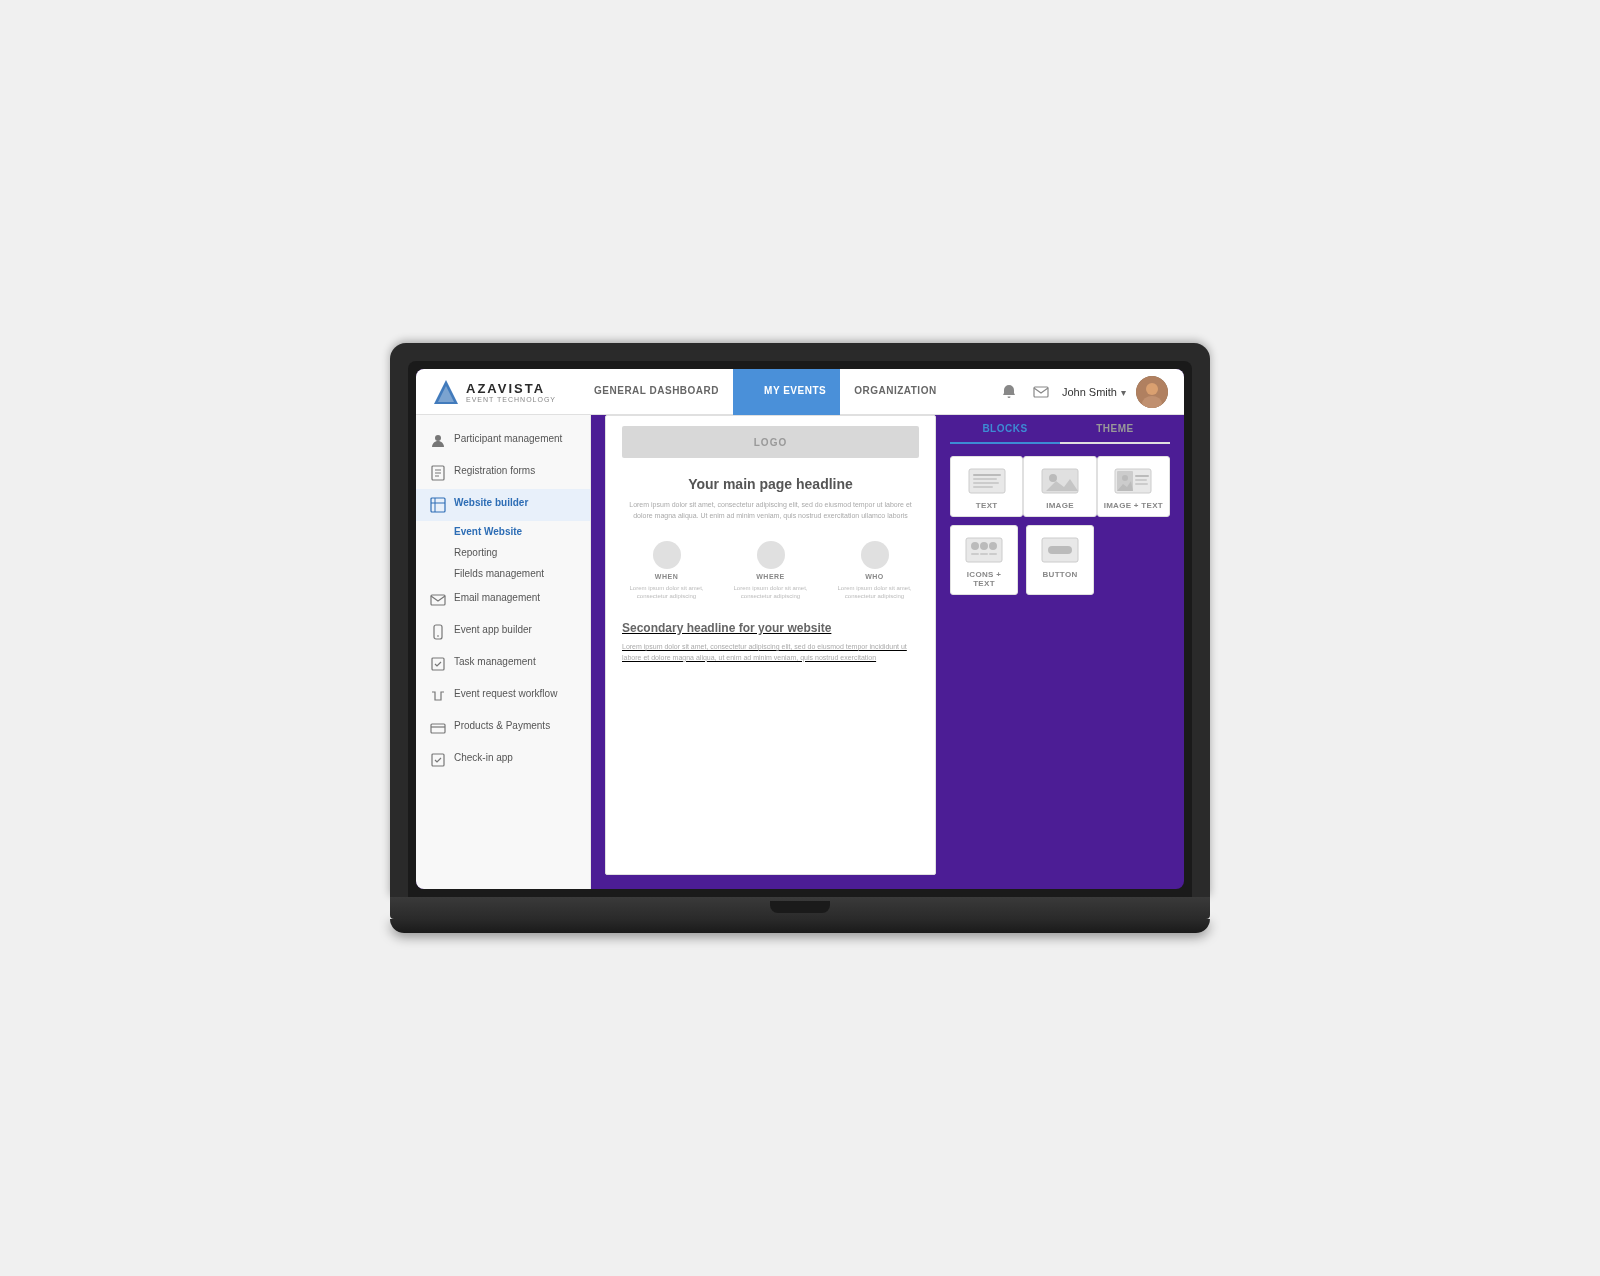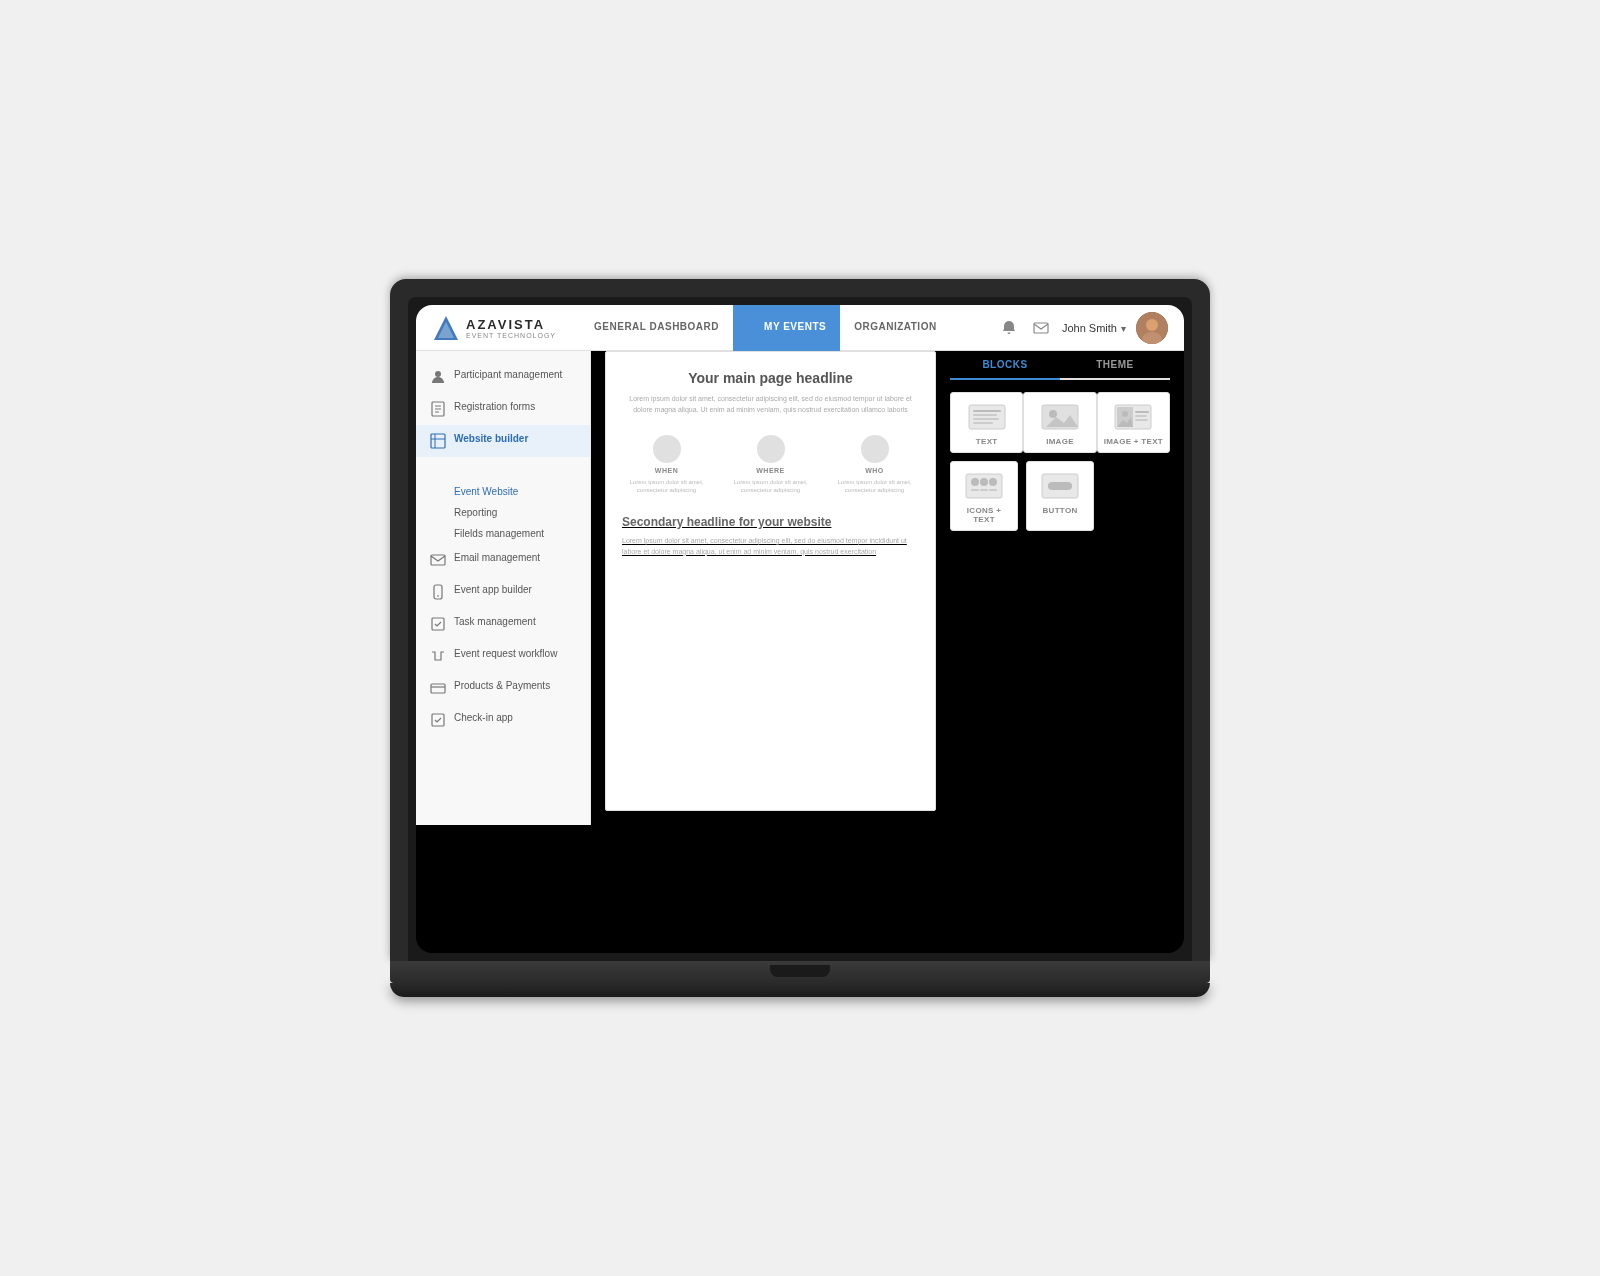--- a/index.html
+++ b/index.html
@@ -22,25 +22,25 @@
       border-radius: 16px 16px 0 0;
       padding: 18px 18px 0 18px;
       box-shadow: 0 -2px 8px rgba(0,0,0,0.3);
     }
     .laptop-screen-bezel {
       background: #1a1a1a;
       border-radius: 8px 8px 0 0;
       padding: 8px;
     }
     .laptop-screen {
-      background: #000000;
-      border-radius: 16px;
+      background: #4c1d95;
+      border-radius: 8px;
       overflow: hidden;
       width: 100%;
-      height: 648px;
+      height: 520px;
       position: relative;
     }
     .laptop-base {
       background: linear-gradient(to bottom, #3a3a3a, #2a2a2a);
       height: 22px;
       border-radius: 0 0 4px 4px;
       position: relative;
     }
     .laptop-base::after {
       content: '';
@@ -209,22 +209,21 @@
     }
     .sidebar-sub-item {
       display: block;
       padding: 5px 14px 5px 0;
       font-size: 10px;
       color: #555;
       cursor: pointer;
     }
     .sidebar-sub-item.active {
       color: #2d6db5;
-      font-weight: 400;
-      margin-top: 24px;
+      font-weight: 700;
     }
 
     
     .page-area {
       flex: 1;
       display: flex;
       flex-direction: column;
       overflow: hidden;
     }
     .page-header {
@@ -542,20 +541,21 @@
                 <span>Check-in app</span>
               </div>
 
             </div>
 
             <div class="page-area">
 
               <div class="content-split">
 
                 <div class="preview-panel">
+                  <div class="preview-logo-bar">LOGO</div>
 
                   <div class="preview-hero">
                     <h2>Your main page headline</h2>
                     <p>Lorem ipsum dolor sit amet, consectetur adipiscing elit, sed do eiusmod tempor ut labore et dolore magna aliqua. Ut enim ad minim veniam, quis nostrud exercitation ullamco laboris</p>
                   </div>
 
                   <div class="preview-icons-row">
                     <div class="preview-icon-item">
                       <div class="preview-icon-circle"></div>
                       <div class="preview-icon-label">WHEN</div>

